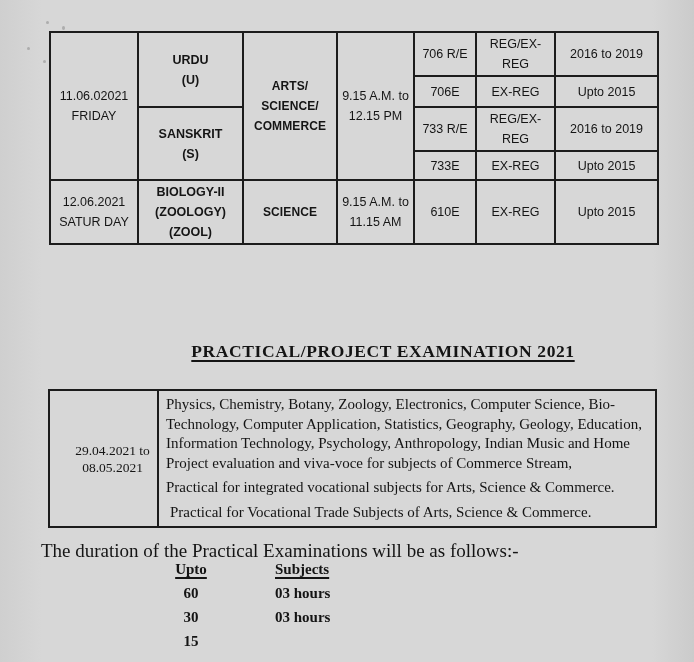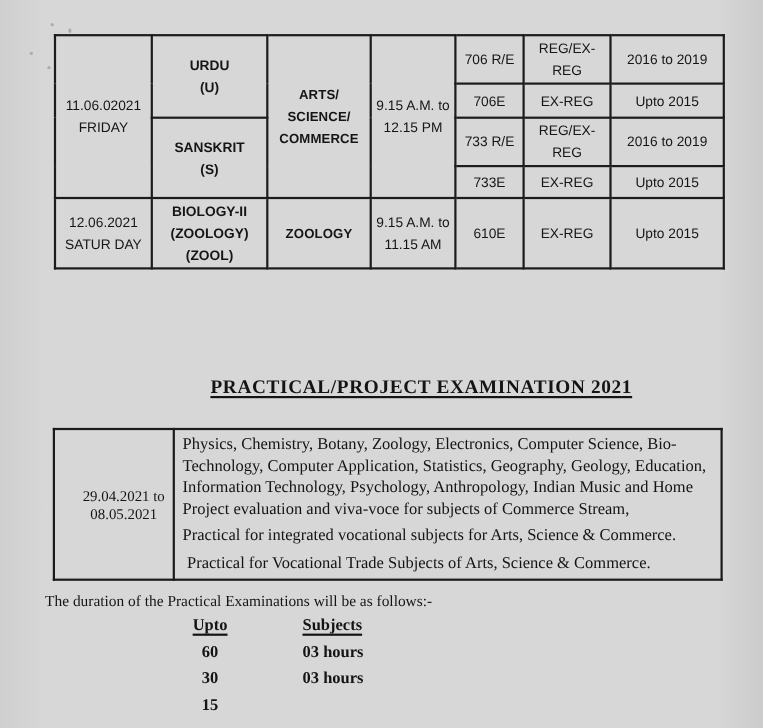--- a/index.html
+++ b/index.html
@@ -66,21 +66,21 @@
   .t2-details p{
     margin:0;font-size:15px;line-height:19.5px;color:#141414;
   }
   .t2-details p.gap{margin-top:5px;}
   .t2-details p.indent{padding-left:4px;}
 
   
   .duration-intro{
     position:absolute;left:41px;top:540px;
     font-family:"Liberation Serif","DejaVu Serif",serif;
-    font-size:14px;color:#141414;
+    font-size:19px;color:#141414;
   }
   .duration-table{
     position:absolute;left:160px;top:561px;
     font-family:"Liberation Serif","DejaVu Serif",serif;
     font-size:15px;font-weight:bold;color:#141414;
   }
   .dur-row{display:flex;margin-bottom:7px;}
   .dur-c1{width:62px;text-align:center;}
   .dur-c2{margin-left:53px;width:110px;text-align:left;}
   .dur-head .dur-c1,.dur-head .dur-c2{
@@ -137,21 +137,21 @@
         <td>733E</td>
         <td>EX-REG</td>
         <td>Upto 2015</td>
       </tr>
       <tr style="height:56px">
         <td class="pre left">12.06.2021
 SATUR DAY</td>
         <td class="pre bold left">BIOLOGY-II
 (ZOOLOGY)
 (ZOOL)</td>
-        <td class="semibold">ZOOLOGY</td>
+        <td class="semibold">SCIENCE</td>
         <td class="pre left">9.15 A.M. to
 11.15 AM</td>
         <td>610E</td>
         <td>EX-REG</td>
         <td>Upto 2015</td>
       </tr>
     </tbody>
   </table>
 
 

